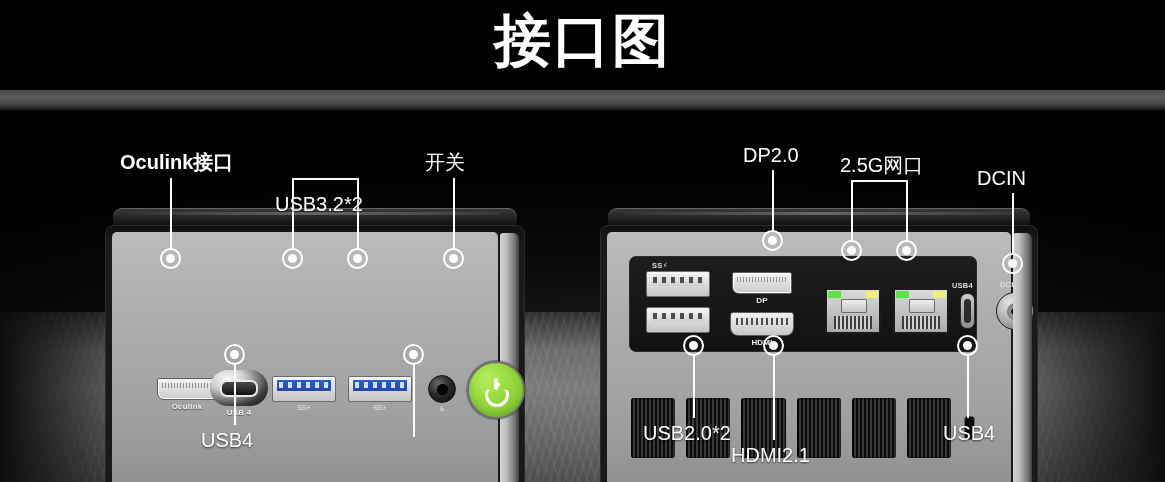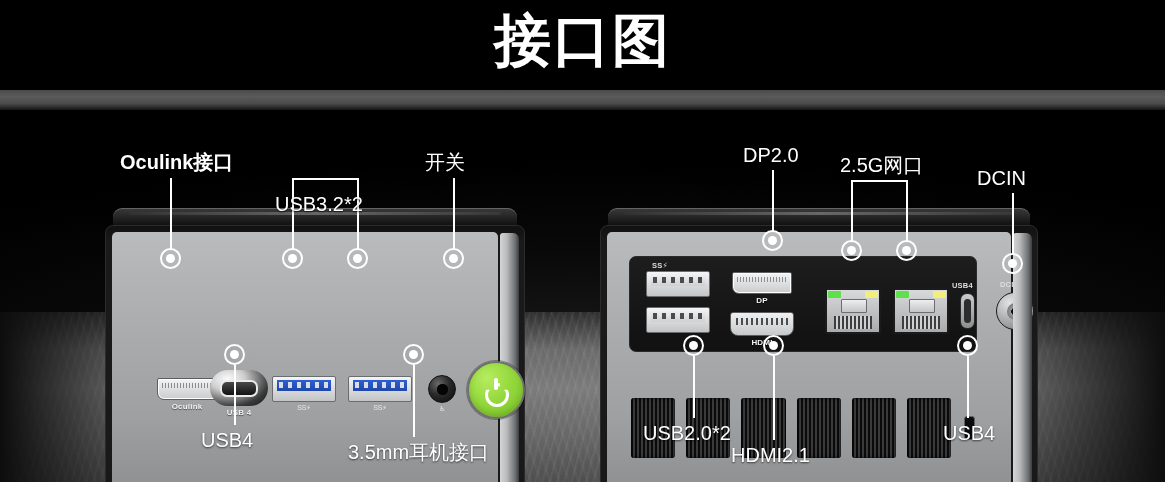--- a/index.html
+++ b/index.html
@@ -457,21 +457,20 @@
     <div class="marker" style="left:224px;top:254px;">
       <div class="dot"></div>
     </div>
     <div class="leader v" style="left:234px;top:275px;height:60px;"></div>
     <div class="callout-label" style="left:201px;top:338px;">USB4</div>
 
     <div class="marker" style="left:403px;top:254px;">
       <div class="dot"></div>
     </div>
     <div class="leader v" style="left:413px;top:275px;height:72px;"></div>
-    <div class="callout-label" style="left:348px;top:350px;">3.5mm耳机接口</div>
 
     <div class="callout-label" style="left:743px;top:53px;">DP2.0</div>
     <div class="leader v" style="left:772px;top:80px;height:62px;"></div>
     <div class="marker" style="left:762px;top:140px;">
       <div class="dot"></div>
     </div>
 
     <div class="callout-label" style="left:840px;top:63px;">2.5G网口</div>
     <div class="leader h" style="left:851px;top:90px;width:57px;"></div>
     <div class="leader v" style="left:851px;top:90px;height:62px;"></div>

